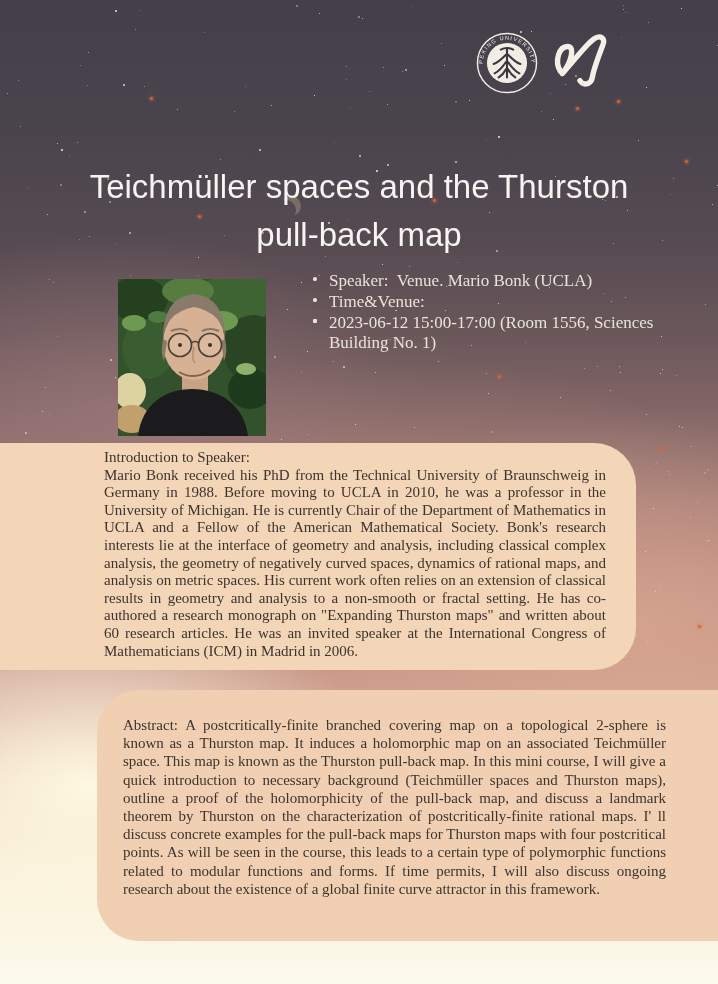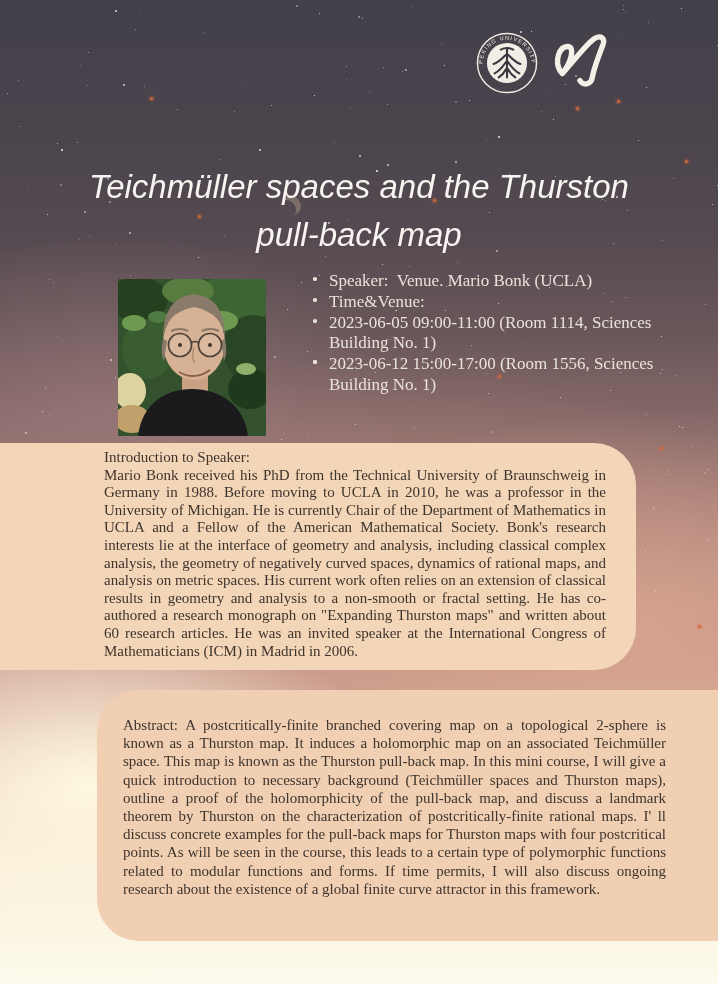--- a/index.html
+++ b/index.html
@@ -27,21 +27,21 @@
     position:absolute;left:47px;top:44px;
     font-family:"Liberation Serif",serif;font-size:30px;letter-spacing:3.5px;
     color:#f1ece2;font-weight:400;
   }
   .logos{position:absolute;left:476px;top:32px;display:flex;align-items:flex-start;gap:13px;}
   .title{
     position:absolute;left:29px;top:163px;width:660px;margin:0;
     font-family:"Liberation Sans",sans-serif;font-weight:400;
     font-size:33px;line-height:48px;text-align:center;color:#f7f4f1;
   }
-  .title-inner{display:inline-block;max-width:610px;font-style:italic;}
+  .title-inner{display:inline-block;max-width:610px;}
   .speaker-photo{position:absolute;left:118px;top:279px;width:148px;height:157px;}
   .details{
     position:absolute;left:312px;top:271px;width:356px;margin:0;padding:0;
     list-style:none;font-size:17px;line-height:20.8px;color:#eae3da;
   }
   .details li{position:relative;padding-left:17px;white-space:pre-wrap;}
   .details li .bullet{position:absolute;left:0;top:-1px;}
   .card{position:absolute;color:#3d342e;font-size:15px;}
   .intro-card{
     left:0;top:443px;width:636px;min-height:215px;
@@ -382,21 +382,21 @@
       <circle cx="92" cy="66" r="2" fill="#3c3228"></circle>
       <path d="M53 52 Q62 48 70 52 M84 52 Q92 48 101 52" stroke="#8a7766" stroke-width="2" fill="none"></path>
       <path d="M76 68 Q73 80 77 84" stroke="#b5906f" stroke-width="1.6" fill="none"></path>
       <path d="M61 93 Q77 102 92 91" stroke="#8a5f4c" stroke-width="2" fill="none"></path>
     </g>
   </svg>
 
   <ul class="details">
     <li><span class="bullet">•</span><span>Speaker:  Venue. Mario Bonk (UCLA)</span></li>
     <li><span class="bullet">•</span><span>Time&amp;Venue:</span></li>
-    <li><span class="bullet">•</span><span>2023-06-05 09:00-11:00 (Room 1114, Sciences Building No. 1)</span></li>
+    <li><span class="bullet">•</span></li>
     <li><span class="bullet">•</span></li>
     <li><span class="bullet">•</span><span>2023-06-12 15:00-17:00 (Room 1556, Sciences Building No. 1)</span></li>
   </ul>
 
   <section class="card intro-card">
     <div class="inner">
       <p class="intro-heading">Introduction to Speaker:</p>
       <p class="intro-body">Mario Bonk received his PhD from the Technical University of Braunschweig in Germany in 1988. Before moving to UCLA in 2010, he was a professor in the University of Michigan. He is currently Chair of the Department of Mathematics in UCLA and a Fellow of the American Mathematical Society. Bonk's research interests lie at the interface of geometry and analysis, including classical complex analysis, the geometry of negatively curved spaces, dynamics of rational maps, and analysis on metric spaces. His current work often relies on an extension of classical results in geometry and analysis to a non-smooth or fractal setting. He has co-authored a research monograph on "Expanding Thurston maps" and written about 60 research articles. He was an invited speaker at the International Congress of Mathematicians (ICM) in Madrid in 2006.</p>
     </div>
   </section>

